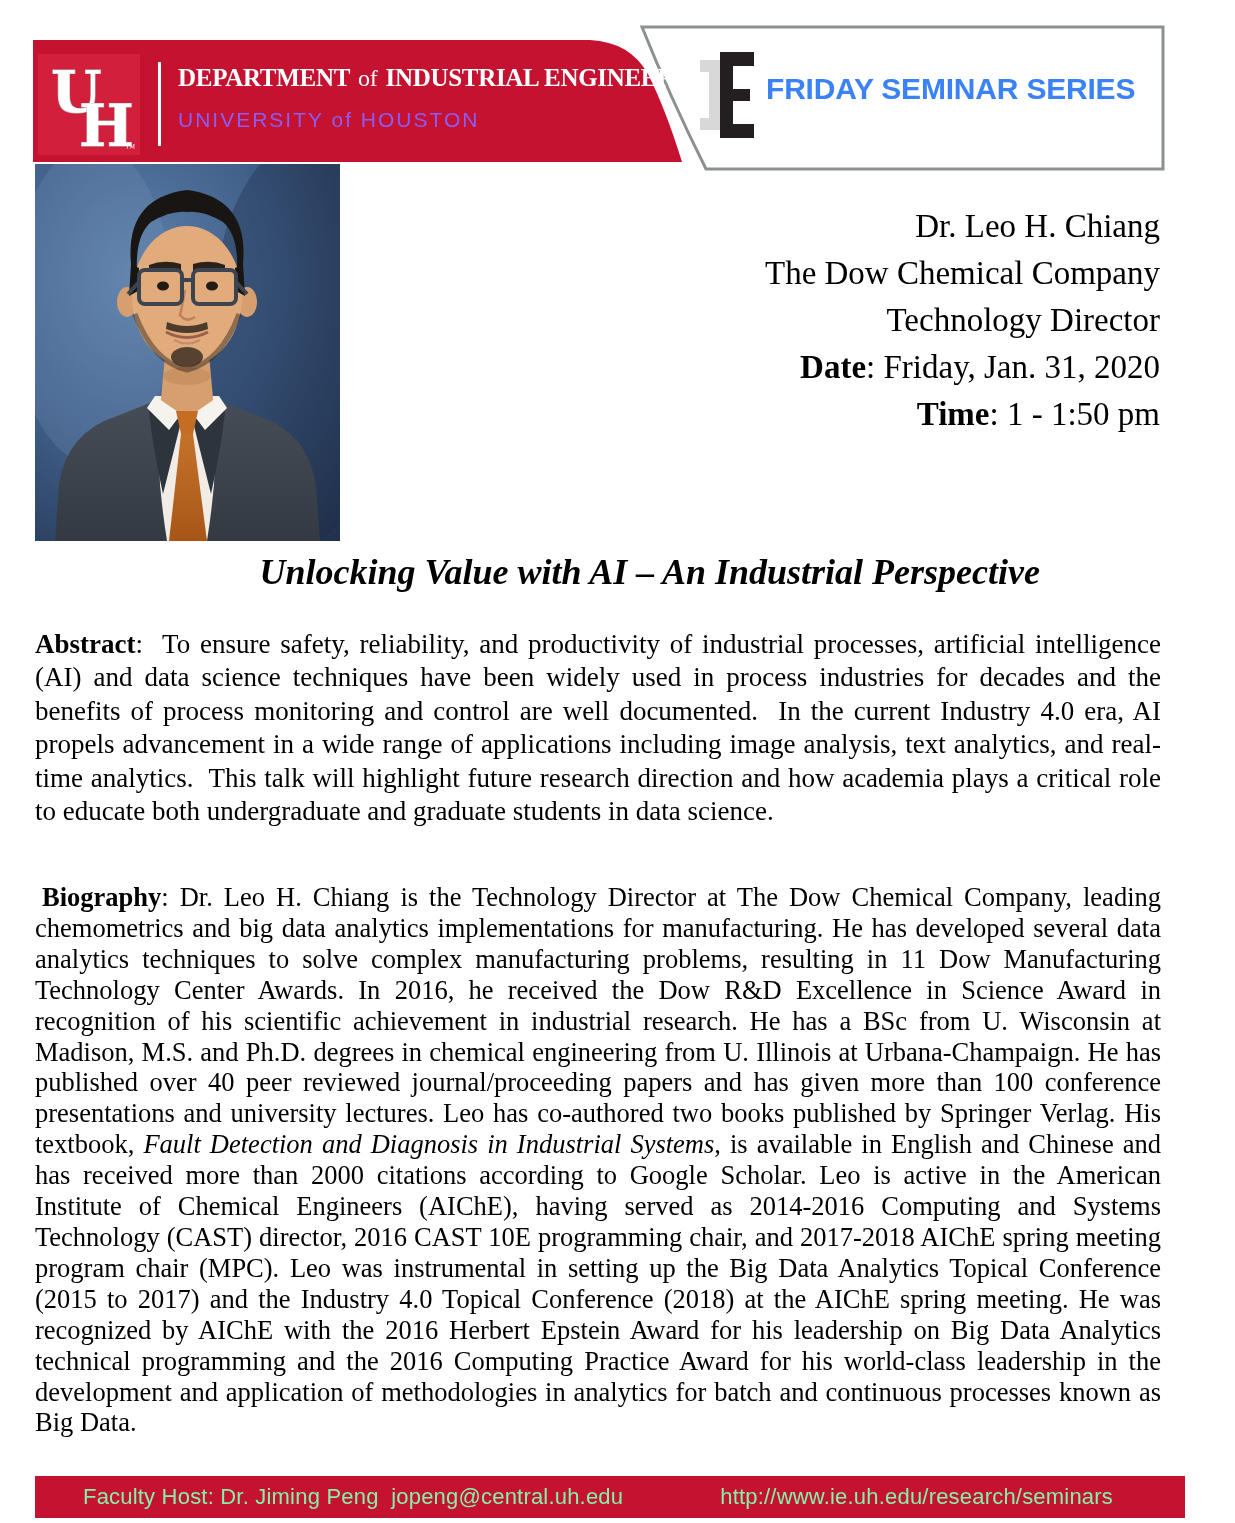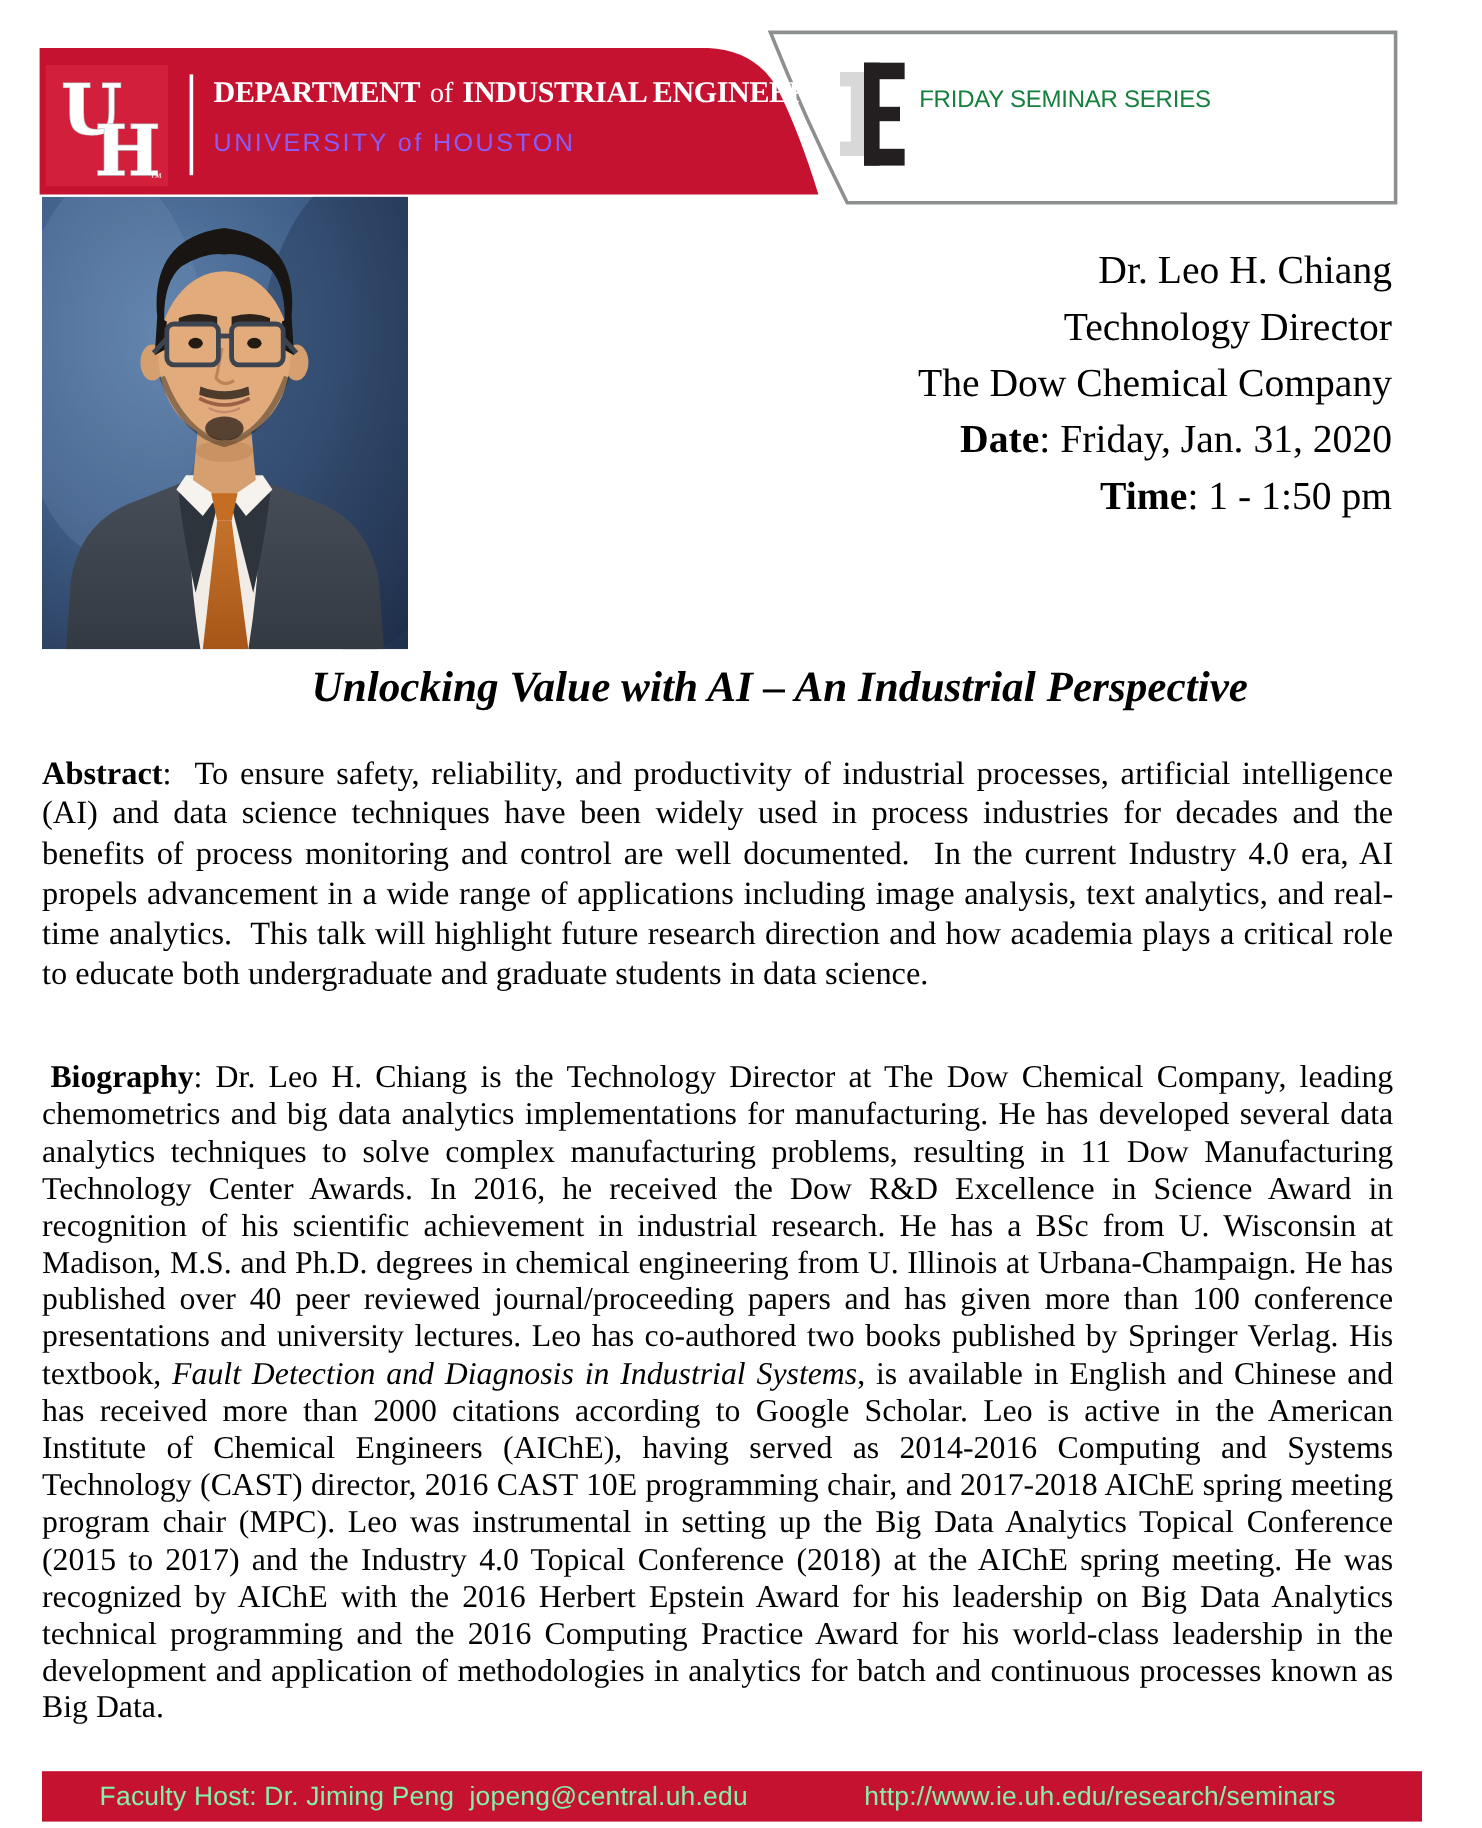--- a/index.html
+++ b/index.html
@@ -17,21 +17,21 @@
   }
   .dept-line .of { font-weight:400; font-size:24px; }
   .univ-line {
     position:absolute; left:178px; top:108px; color:#8b5cf6;
     font-family:"Liberation Sans", sans-serif; font-size:21px; font-weight:400;
     letter-spacing:2px; white-space:nowrap;
   }
   .ie-logo { position:absolute; left:700px; top:52px; }
   .series-title {
     position:absolute; left:766px; top:72px; font-family:"Liberation Sans", sans-serif;
-    font-size:20px; font-weight:400; color:#15803d; letter-spacing:-0.2px; white-space:nowrap;
+    font-size:30px; font-weight:700; color:#3b82f6; letter-spacing:-0.2px; white-space:nowrap;
   }
   .series-tagline {
     position:absolute; left:712px; top:127px; display:flex; gap:15px; align-items:center;
     font-family:"Liberation Sans", sans-serif; font-weight:700; font-size:22px;
     color:#C8102E; letter-spacing:0.2px; white-space:nowrap;
   }
   .series-tagline .sep { color:#9b9b9b; font-weight:400; font-size:26px; line-height:22px; }
   .photo { position:absolute; left:35px; top:164px; width:305px; height:377px; }
   .speaker {
     position:absolute; left:540px; top:203px; width:620px; text-align:right;
@@ -149,22 +149,22 @@
       <rect x="104" y="106" width="43" height="34" rx="6"></rect>
       <rect x="158" y="106" width="43" height="34" rx="6"></rect>
       <path d="M147,116 L158,116"></path>
       <path d="M104,118 L93,130"></path>
       <path d="M201,118 L212,130"></path>
     </g>
   </svg>
 
   <div class="speaker">
     <div>Dr. Leo H. Chiang</div>
+    <div>The Dow Chemical Company</div>
     <div>Technology Director</div>
-    <div>The Dow Chemical Company</div>
     <div><b>Date</b><span>: Friday, Jan. 31, 2020</span></div>
     <div><b>Time</b><span>: 1 - 1:50 pm</span></div>
   </div>
 
   <h1 class="talk-title">Unlocking Value with AI – An Industrial Perspective</h1>
 
   <p class="abstract"><b>Abstract</b><span>:&nbsp; To ensure safety, reliability, and productivity of industrial processes, artificial intelligence (AI) and data science techniques have been widely used in process industries for decades and the benefits of process monitoring and control are well documented.&nbsp; In the current Industry 4.0 era, AI propels advancement in a wide range of applications including image analysis, text analytics, and real-time analytics.&nbsp; This talk will highlight future research direction and how academia plays a critical role to educate both undergraduate and graduate students in data science.</span></p>
 
   <p class="bio"><b>Biography</b><span>: Dr. Leo H. Chiang is the Technology Director at The Dow Chemical Company, leading chemometrics and big data analytics implementations for manufacturing. He has developed several data analytics techniques to solve complex manufacturing problems, resulting in 11 Dow Manufacturing Technology Center Awards. In 2016, he received the Dow R&amp;D Excellence in Science Award in recognition of his scientific achievement in industrial research. He has a BSc from U. Wisconsin at Madison, M.S. and Ph.D. degrees in chemical engineering from U. Illinois at Urbana-Champaign. He has published over 40 peer reviewed journal/proceeding papers and has given more than 100 conference presentations and university lectures. Leo has co-authored two books published by Springer Verlag. His textbook, </span><i>Fault Detection and Diagnosis in Industrial Systems</i><span>, is available in English and Chinese and has received more than 2000 citations according to Google Scholar. Leo is active in the American Institute of Chemical Engineers (AIChE), having served as 2014-2016 Computing and Systems Technology (CAST) director, 2016 CAST 10E programming chair, and 2017-2018 AIChE spring meeting program chair (MPC). Leo was instrumental in setting up the Big Data Analytics Topical Conference (2015 to 2017) and the Industry 4.0 Topical Conference (2018) at the AIChE spring meeting. He was recognized by AIChE with the 2016 Herbert Epstein Award for his leadership on Big Data Analytics technical programming and the 2016 Computing Practice Award for his world-class leadership in the development and application of methodologies in analytics for batch and continuous processes known as Big Data.</span></p>
 

